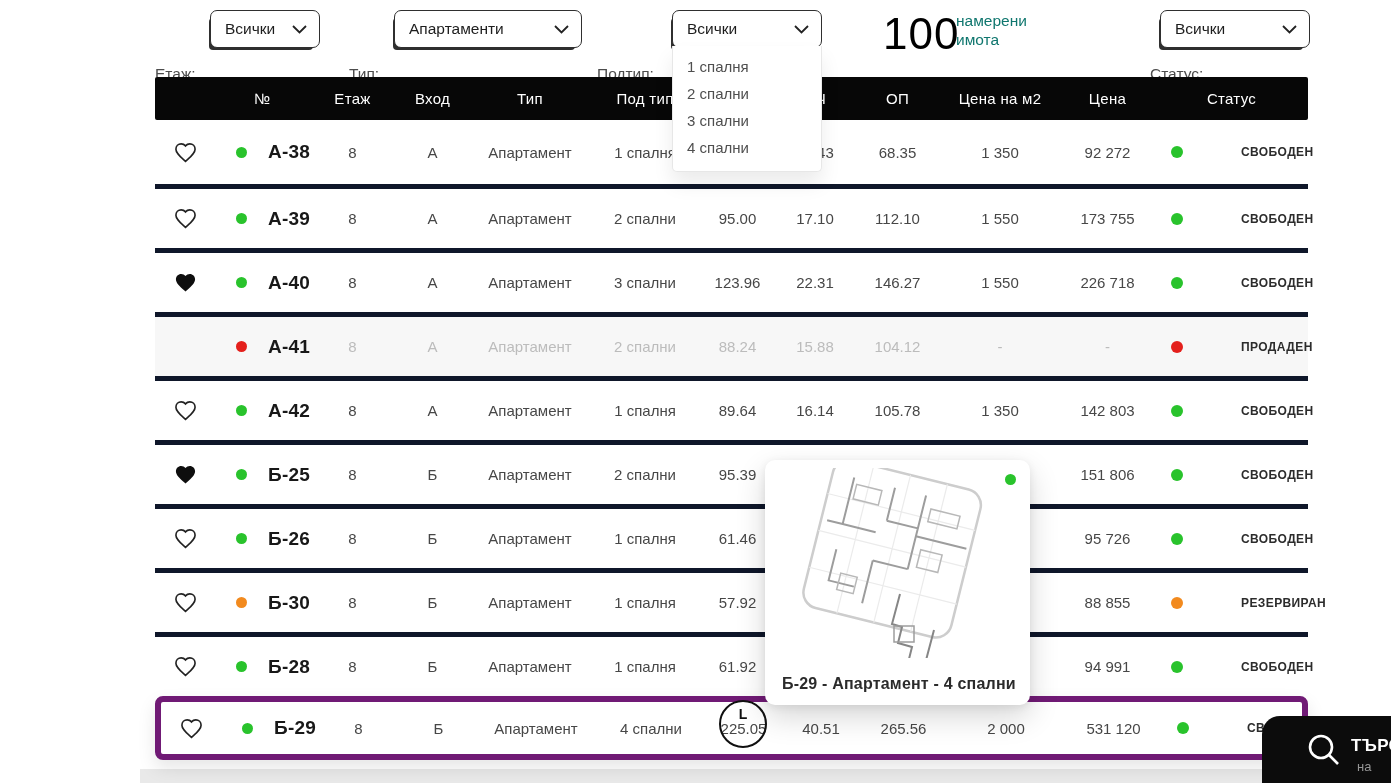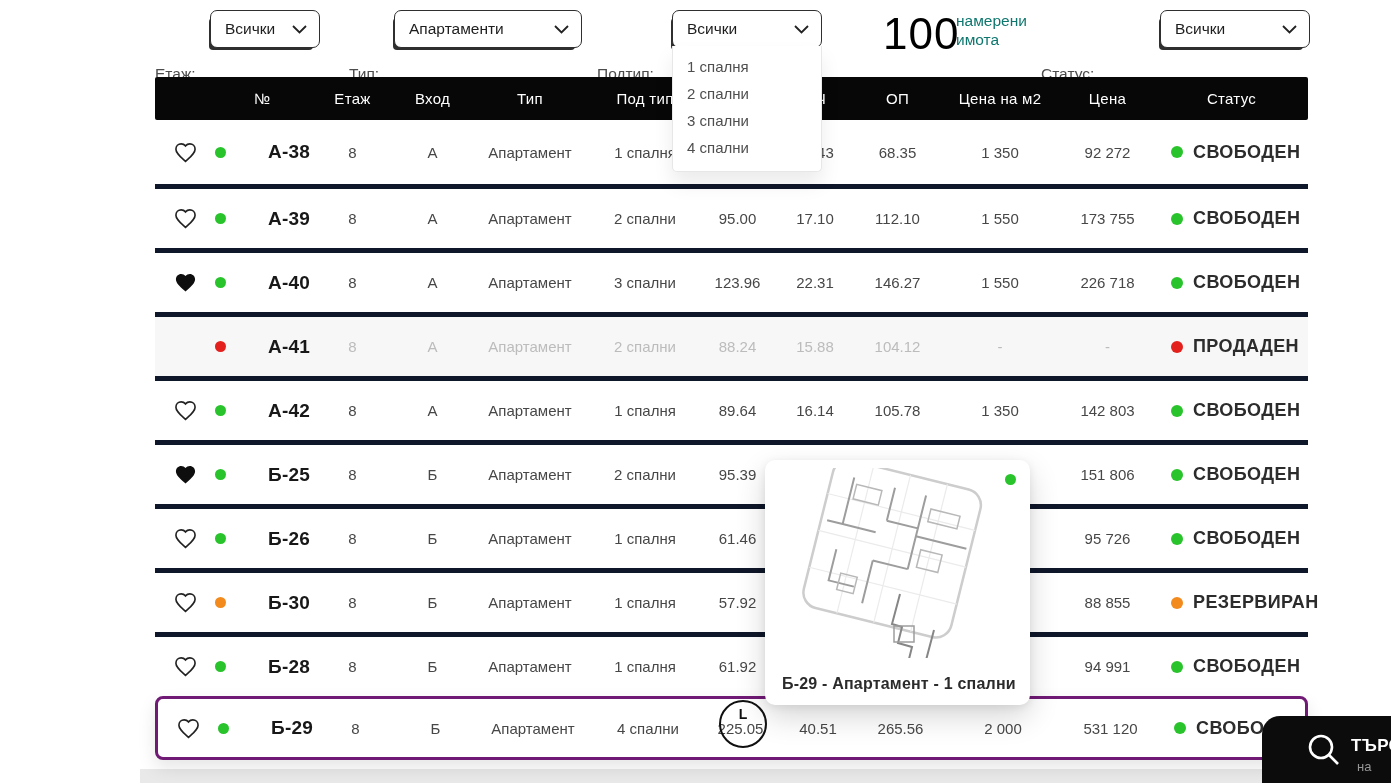--- a/index.html
+++ b/index.html
@@ -28,33 +28,33 @@
   .thead{background:#070707;color:#fff;height:43px;align-items:center;border-radius:2px;}
   .th{text-align:center;font-size:15px;font-weight:500;letter-spacing:.3px;}
   .row{height:64px;align-items:center;border-top:5px solid #0f172a;background:#fff;}
   .tbody .row:first-child{border-top:none;}
   .cell{text-align:center;font-size:15px;color:#474747;}
   .favcell{display:flex;justify-content:center;align-items:center;cursor:pointer;}
   .heart{width:25px;height:23px;}
   .fav-outline .heart path{fill:none;stroke:#222;stroke-width:1.7px;}
   .fav-filled  .heart path{fill:#0e0e0e;stroke:none;}
   .fav-none    .heart{visibility:hidden;}
-  .idcell{display:flex;align-items:center;justify-content:space-between;gap:21px;}
+  .idcell{display:flex;align-items:center;justify-content:flex-end;gap:21px;}
   .v-id{font-size:19px;font-weight:700;color:#181818;letter-spacing:.2px;}
   .dot{width:11px;height:11px;border-radius:50%;flex:0 0 auto;}
   .statuscell{display:flex;align-items:center;gap:10px;justify-content:flex-start;padding-left:16px;}
-  .v-status{font-size:18px;font-weight:600;color:#2c2c2c;letter-spacing:.4px;}
+  .v-status{font-size:12px;font-weight:600;color:#2c2c2c;letter-spacing:.4px;margin-left:48px;}
   .sdot{width:12px;height:12px;}
   .bg-green{background:var(--green);}
   .bg-red{background:var(--red);}
   .bg-orange{background:var(--orange);}
   .state-sold{background:#f7f7f7;}
   .state-sold .v-floor,.state-sold .v-entrance,.state-sold .v-type,.state-sold .v-subtype,
   .state-sold .v-chp,.state-sold .v-och,.state-sold .v-op,.state-sold .v-pm2,.state-sold .v-price{color:#bcbcbc;}
-  .state-highlight{position:relative;z-index:5;background:#fff;border:3px solid #701a75;
+  .state-highlight{position:relative;z-index:5;background:#fff;border:6px solid #701a75;
                    border-radius:8px;box-shadow:0 8px 18px rgba(0,0,0,.10);}
 
   
   .popup{position:absolute;left:765px;top:460px;width:265px;height:245px;background:#fff;
          border-radius:10px;z-index:20;
          box-shadow:0 12px 30px rgba(0,0,0,.16),0 2px 8px rgba(0,0,0,.08);}
   .pdot{position:absolute;top:14px;right:14px;width:11px;height:11px;border-radius:50%;background:var(--green);}
   .plan{position:absolute;left:17px;top:8px;}
   .pcaption{position:absolute;left:17px;top:215px;font-size:16px;font-weight:600;color:#2b2b2b;letter-spacing:.2px;white-space:nowrap;}
 
@@ -105,21 +105,21 @@
       <div class="dd-opt">3 спални</div>
       <div class="dd-opt">4 спални</div>
     </div>
 
   <span class="count-num">100</span>
   <div class="count-lines">
     <div>намерени</div>
     <div>имота</div>
   </div>
 
-  <span class="flabel" style="left:1041px">Статус:</span>
+  <span class="flabel" style="left:1150px">Статус:</span>
   <div class="select" style="left:1160px;width:150px">
     <span>Всички</span>
     <svg width="15" height="9" viewBox="0 0 15 9">
         <path d="M1 1l6.5 6.5L14 1" fill="none" stroke="#222" stroke-width="1.8"></path>
       </svg>
   </div>
 
   <div class="table">
     <div class="thead grid" id="thead">
         <div class="th"></div>
@@ -398,21 +398,21 @@
         <rect x="138" y="34" width="30" height="13" stroke="#b8b8b8" stroke-width="1.5"></rect>
         <rect x="138" y="76" width="22" height="18" stroke="#b8b8b8" stroke-width="1.5"></rect>
         <rect x="66" y="118" width="17" height="17" stroke="#b8b8b8" stroke-width="1.5"></rect>
       </g>
       <g fill="none" stroke="#868686" stroke-width="2">
         <path d="M118 126l-8 30 10 3-4 16 14 4-3 12 16 5 9-34"></path>
         <rect x="112" y="158" width="20" height="16" stroke="#9d9d9d" stroke-width="1.5"></rect>
       </g>
     </svg>
     <span class="pdot"></span>
-    <div class="pcaption">Б-29   - Апартамент - 1 спални</div>
+    <div class="pcaption">Б-29   - Апартамент - 4 спални</div>
   </div>
 
   <div class="cursor">
     <span>L</span>
   </div>
 
   <div class="bstrip"></div>
 
   <div class="search">
     <svg width="36" height="36" viewBox="0 0 36 36">

